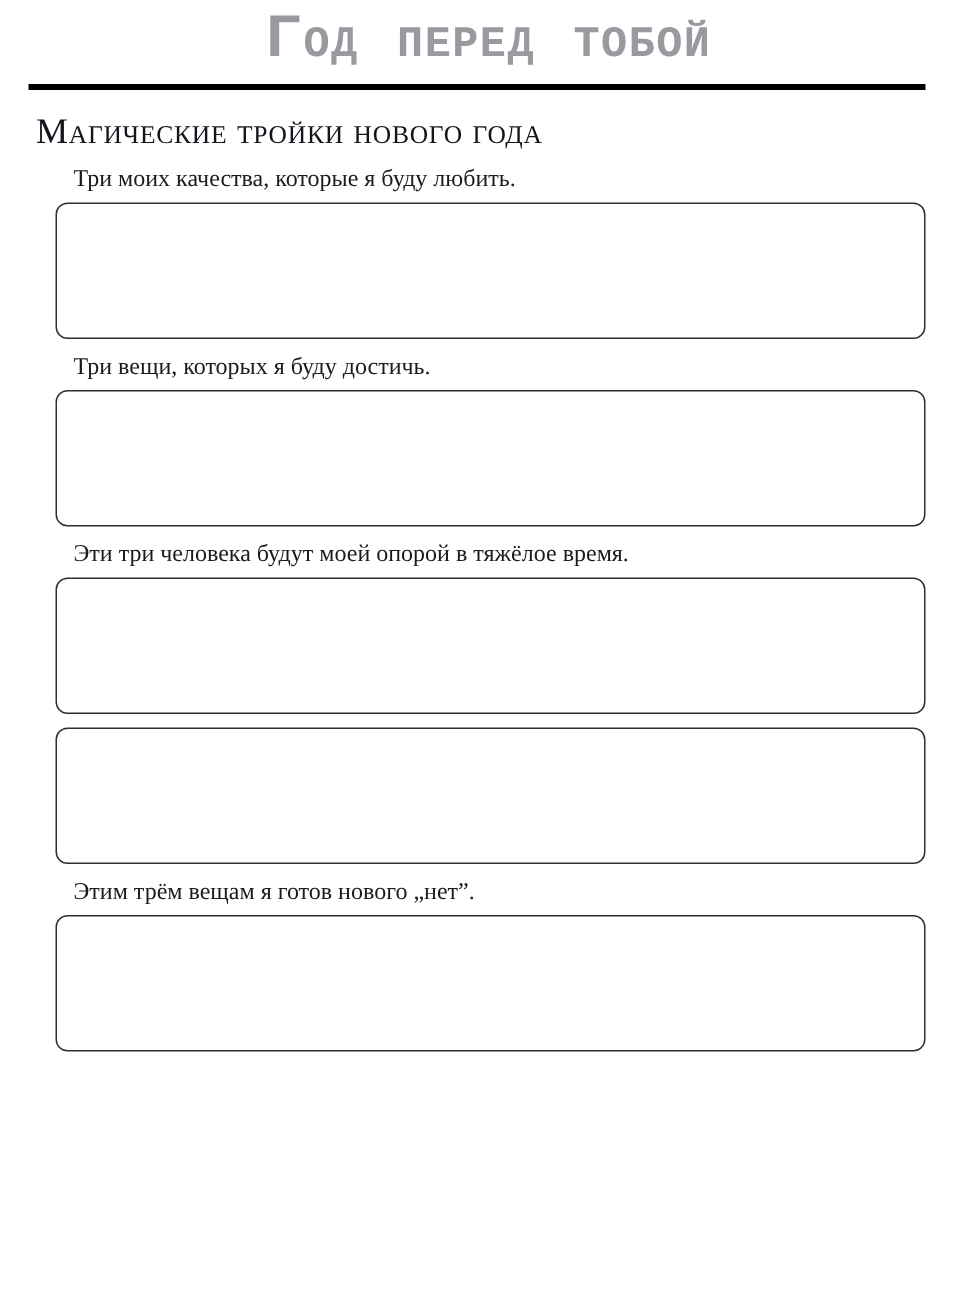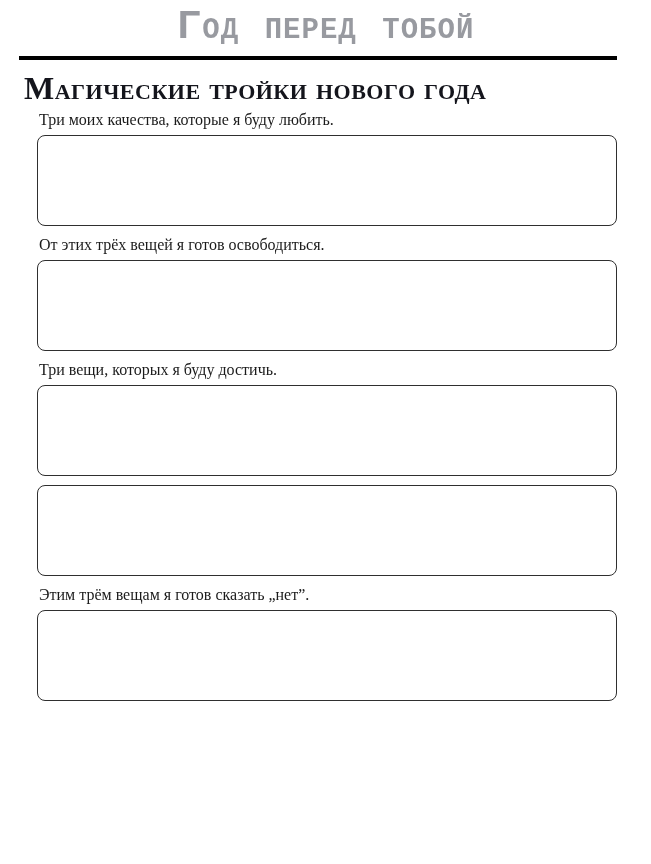--- a/index.html
+++ b/index.html
@@ -30,31 +30,31 @@
     font-family:Liberation Mono, monospace;
   }
   .rule{
     height:4px;
     background:var(--rule);
     margin:4px 34px 0 19px;
   }
   .section-heading{
     margin:15px 0 8px 24px;
     font-variant:small-caps;
-    font-weight:700;
-    font-size:32px;
+    font-weight:400;
+    font-size:24px;
     line-height:27px;
     letter-spacing:0.5px;
     color:var(--heading_text);
   }
   .prompt{
     margin:0 0 9px 37px;
   }
   .prompt-label{
-    margin:0 0 6px 2px;
+    margin:0 0 6px 12px;
     font-size:16px;
     line-height:19px;
     font-family:Liberation Serif, serif;
   }
   .answer-box{
     width:580px;height:91px;
     box-sizing:border-box;
     border:1px solid var(--box_border);
     border-radius:8px;
     background:#ffffff;
@@ -69,33 +69,33 @@
   <h1 class="title">Год перед тобой</h1>
   <div class="rule"></div>
 
   <h2 class="section-heading">Магические тройки нового года</h2>
 
   <div class="prompt">
     <p class="prompt-label">Три моих качества, которые я буду любить.</p>
     <div class="answer-box" role="textbox"></div>
   </div>
 
-  <div class="prompt">
-    <p class="prompt-label">От этих трёх вещей я готов освободиться.</p>
-    <div class="answer-box" role="textbox"></div>
-  </div>
 
   <div class="prompt">
     <p class="prompt-label">Три вещи, которых я буду достичь.</p>
     <div class="answer-box" role="textbox"></div>
   </div>
 
+  <div class="prompt">
+    <p class="prompt-label">Эти три человека будут моей опорой в тяжёлое время.</p>
+    <div class="answer-box" role="textbox"></div>
+  </div>
 
   <div class="prompt">
     <div class="answer-box" role="textbox"></div>
   </div>
 
   <div class="prompt">
-    <p class="prompt-label">Этим трём вещам я готов сказать „нет”.</p>
+    <p class="prompt-label">Этим трём вещам я готов нового „нет”.</p>
     <div class="answer-box" role="textbox"></div>
   </div>
 
 </div>
 
 </body></html>

